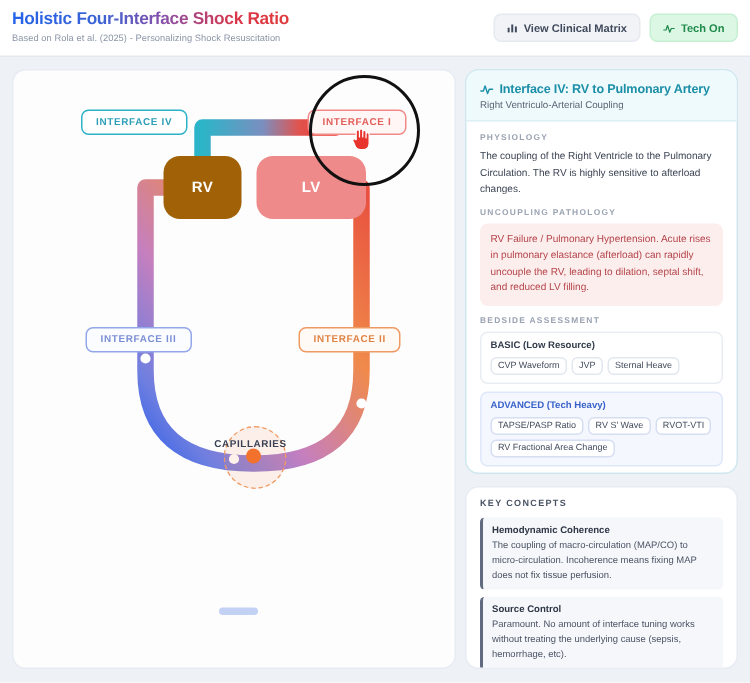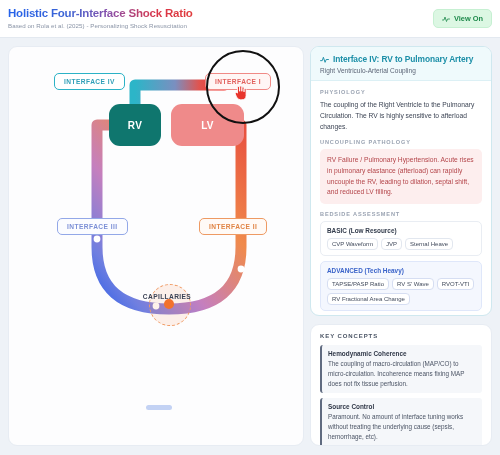--- a/index.html
+++ b/index.html
@@ -46,21 +46,21 @@
     background:#fdfdfe;border:1px solid #e7ecf3;border-radius:9px;
     box-sizing:border-box;overflow:hidden;
   }
   .diagram-inner{position:absolute;left:0;top:0;width:296px;height:400px;}
 
   .box{
     position:absolute;border-radius:11px;
     display:flex;align-items:center;justify-content:center;
     color:#ffffff;font-weight:bold;font-size:10px;letter-spacing:0.3px;
   }
-  .rv{left:100px;top:57px;width:52px;height:42px;background:#0f766e;}
+  .rv{left:100px;top:57px;width:52px;height:42px;background:#a16207;}
   .lv{left:162px;top:57px;width:73px;height:42px;background:#ef8a8a;}
 
   .heartlungs{
     position:absolute;left:108px;top:96px;width:100px;text-align:center;
     font-size:8.4px;font-weight:bold;color:#9aa3b8;letter-spacing:0.5px;
   }
   .capillaries{
     position:absolute;left:110px;top:246px;width:96px;text-align:center;
     font-size:6.6px;font-weight:bold;color:#3b4255;letter-spacing:0.4px;z-index:6;
   }
@@ -151,27 +151,37 @@
 </style>
 </head>
 <body>
 
 <div class="app">
 
   <div class="header">
     <div class="hdr-title">Holistic Four-Interface Shock Ratio</div>
     <div class="hdr-sub">Based on Rola et al. (2025) - Personalizing Shock Resuscitation</div>
     <div class="hdr-btns">
+      <div class="btn btn-matrix">
+        <span class="ico">
+          <svg width="7" height="7" viewBox="0 0 16 16">
+              <rect x="1" y="8" width="3" height="7" fill="#404a5c"></rect>
+              <rect x="6.5" y="3" width="3" height="12" fill="#404a5c"></rect>
+              <rect x="12" y="6" width="3" height="9" fill="#404a5c"></rect>
+            </svg>
+        </span>
+        <span>View Clinical Matrix</span>
+      </div>
       <div class="btn btn-flow">
         <span class="ico">
           <svg width="8" height="8" viewBox="0 0 16 16">
               <polyline points="1,10 4,10 6,4 9,13 11,8 15,8" fill="none" stroke="#1f8a4c" stroke-width="1.6" stroke-linecap="round" stroke-linejoin="round"></polyline>
             </svg>
         </span>
-        <span>View On</span>
+        <span>Tech On</span>
       </div>
     </div>
   </div>
 
   <div class="diagram-card">
     <div class="diagram-inner">
 
       <svg width="296" height="400" style="position:absolute;left:0;top:0;">
         <defs>
           <linearGradient id="gradTop" x1="0" y1="0" x2="1" y2="0">

